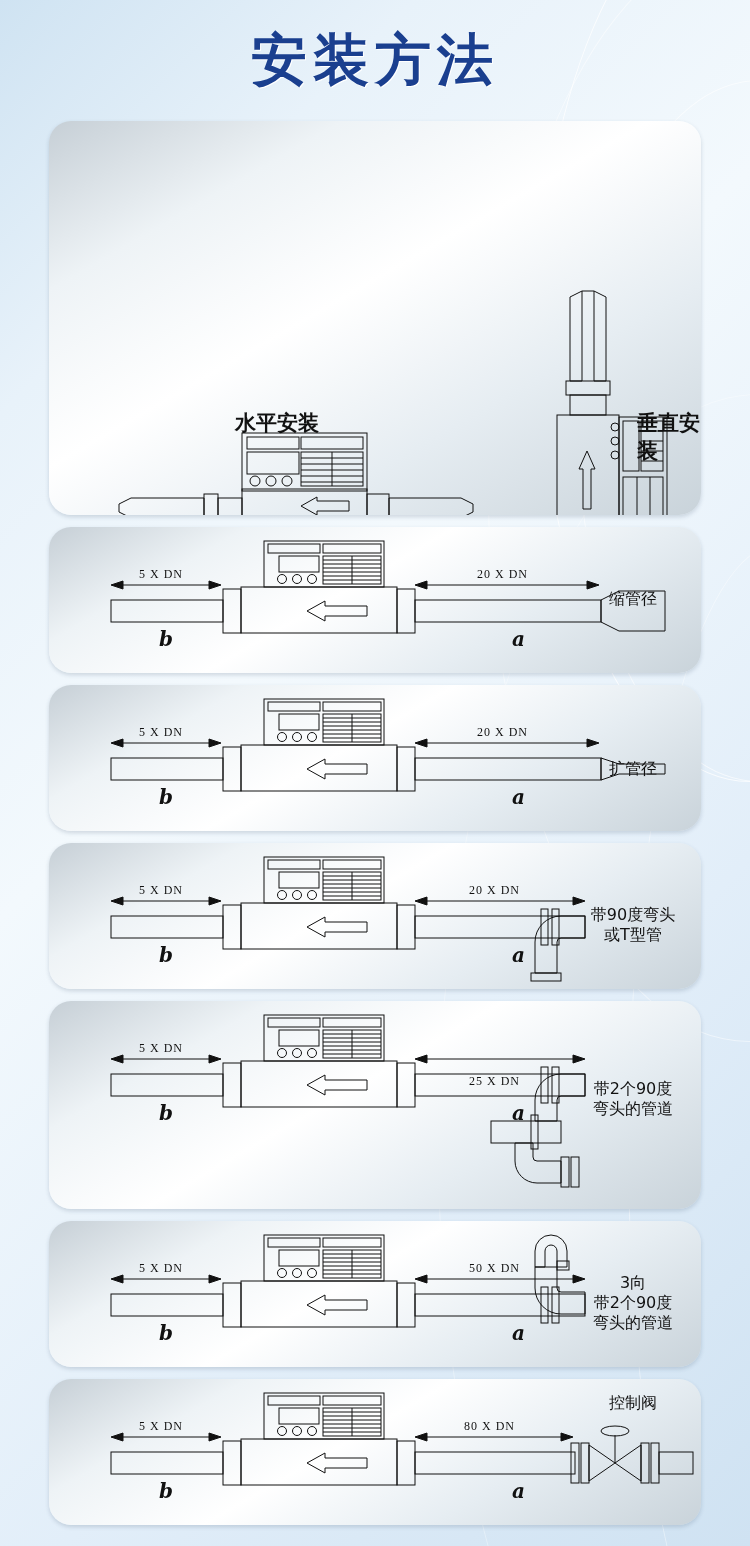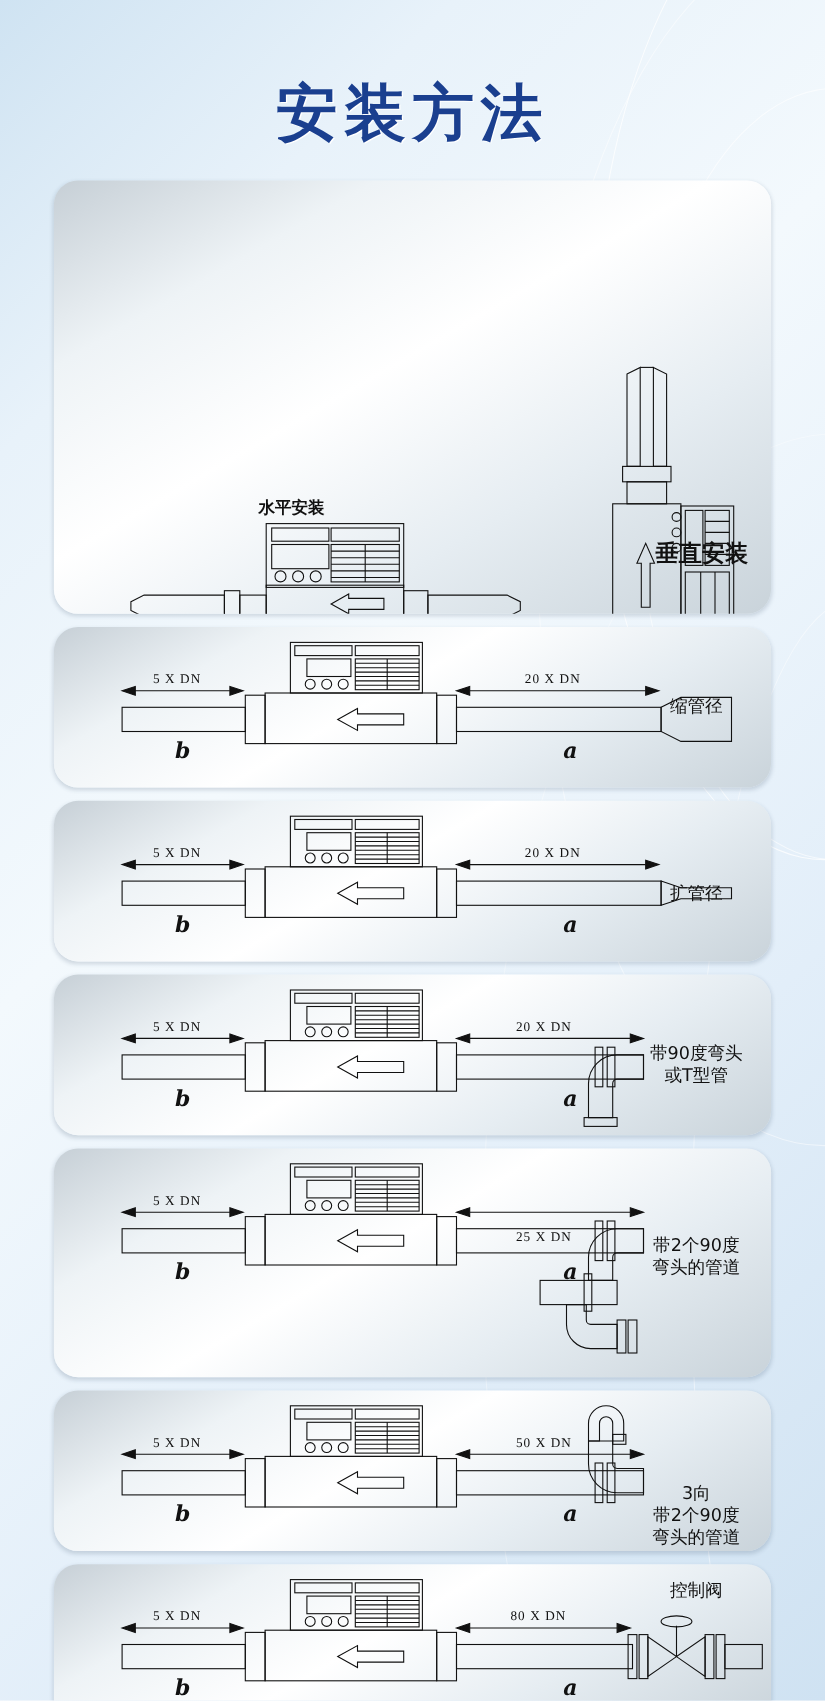--- a/index.html
+++ b/index.html
@@ -32,21 +32,21 @@
     width: 750px;
     height: 1546px;
   }
 
   .title {
     text-align: center;
     font-size: 56px;
     font-weight: bold;
     color: #1a3f8f;
     letter-spacing: 6px;
-    padding-top: 66px;
+    padding-top: 23px;
     font-family: "DejaVu Sans", sans-serif;
     text-shadow: 1px 1px 0 #ffffff;
   }
 
   .panel {
     margin: 0 auto;
     border-radius: 22px;
     background: linear-gradient(150deg, #c6cfd6 0%, #eef3f6 22%, #ffffff 45%, #e6edf2 70%, #c9d3da 100%);
     box-shadow: 0 2px 4px rgba(40,60,90,0.18);
     position: relative;
@@ -169,22 +169,22 @@
         <line class="ln" x1="592" y1="340" x2="614" y2="340"></line>
         <rect class="ln" x="574" y="356" width="40" height="46" fill="#f4f7fa"></rect>
         <line class="ln" x1="588" y1="356" x2="588" y2="402"></line>
         <line class="ln" x1="601" y1="356" x2="601" y2="402"></line>
         <circle class="ln" cx="566" cy="306" r="4" fill="#dfe6ec"></circle>
         <circle class="ln" cx="566" cy="320" r="4" fill="#dfe6ec"></circle>
         <circle class="ln" cx="566" cy="334" r="4" fill="#dfe6ec"></circle>
       </g>
     </svg>
 
-    <div class="cap" style="left: 186px; top: 288px; font-size: 15px;">水平安装</div>
-    <div class="cap" style="left: 547px; top: 288px; font-size: 21px; margin-top: 37px;">垂直安装</div>
+    <div class="cap" style="left: 186px; top: 288px; font-size: 21px;">水平安装</div>
+    <div class="cap" style="left: 588px; top: 288px; font-size: 21px;">垂直安装</div>
   </div>
 
   <div class="panel panel-row" style="height:146px;">
     <svg width="652" height="146" viewBox="0 0 652 146">
 
       <rect class="ln" x="62" y="73" width="112" height="22" fill="#eef3f7"></rect>
 
       <line class="ln" x1="72" y1="58" x2="160" y2="58"></line>
       <polygon class="lnf" points="62,58 74,54 74,62" fill="#111"></polygon>
       <polygon class="lnf" points="172,58 160,54 160,62" fill="#111"></polygon>
@@ -415,21 +415,21 @@
 
       <line class="ln" x1="378" y1="58" x2="524" y2="58"></line>
       <polygon class="lnf" points="366,58 378,54 378,62" fill="#111"></polygon>
       <polygon class="lnf" points="536,58 524,54 524,62" fill="#111"></polygon>
     </svg>
 
     <div class="dim" style="left: 420px; top: 40px;">50  X  DN</div>
     <div class="dim" style="left: 90px; top: 40px;">5  X  DN</div>
     <div class="bold-letter" style="left: 110px; top: 100px;">b</div>
     <div class="bold-letter" style="left: 463px; top: 100px;">a</div>
-    <div class="label-right" style="top: 52px; margin-top: 32px;">
+    <div class="label-right" style="top: 52px;">
       <div>3向</div>
       <div>带2个90度</div>
       <div>弯头的管道</div>
     </div>
   </div>
 
   <div class="panel panel-row" style="height:146px;">
     <svg width="652" height="146" viewBox="0 0 652 146">
       <rect class="ln" x="62" y="73" width="112" height="22" fill="#eef3f7"></rect>
       <line class="ln" x1="72" y1="58" x2="160" y2="58"></line>

